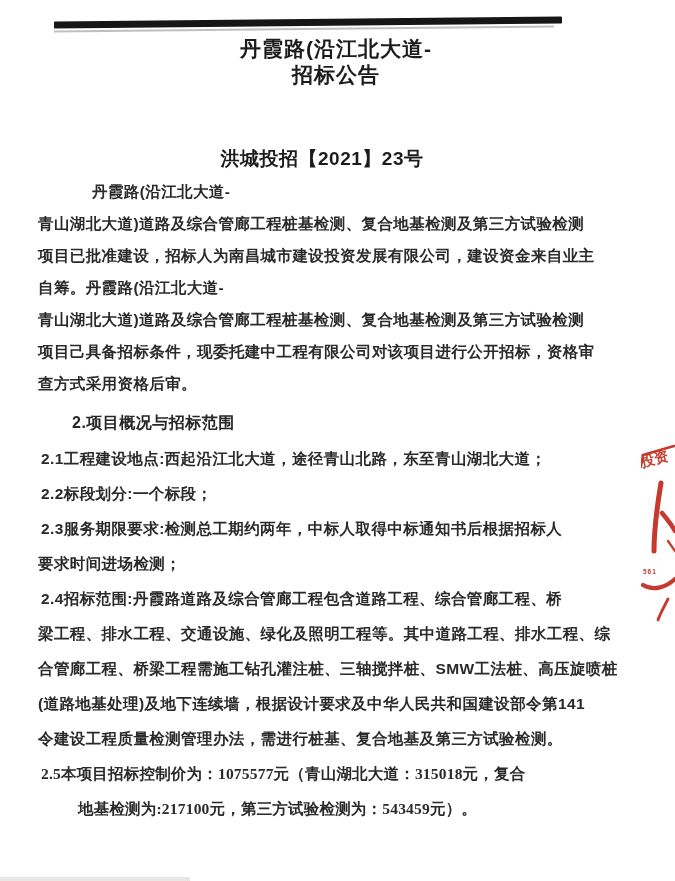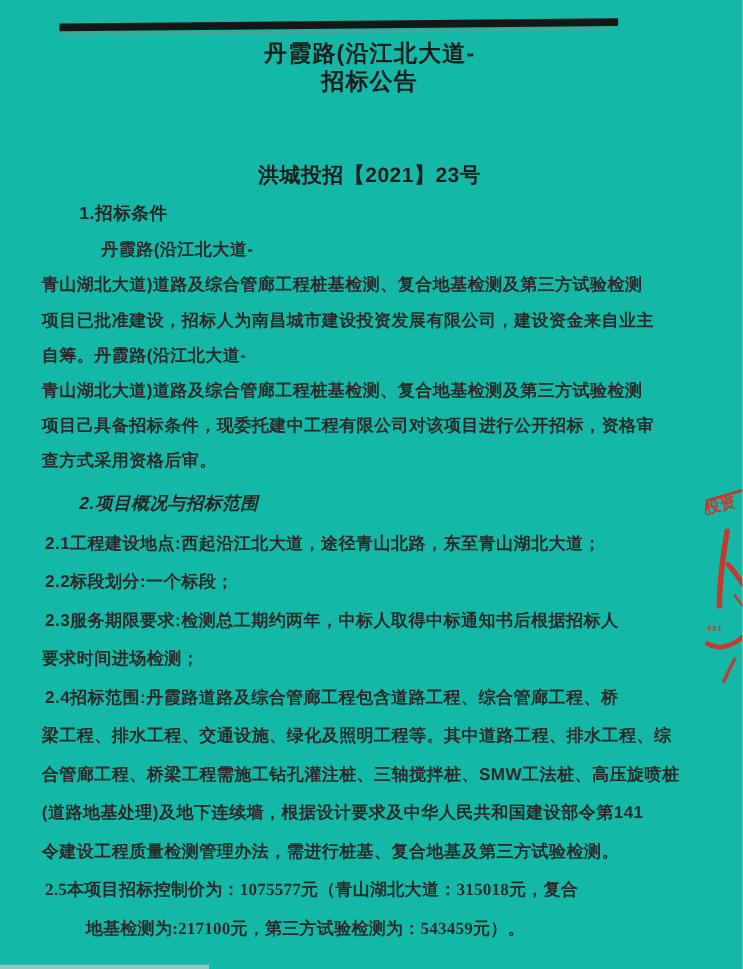--- a/index.html
+++ b/index.html
@@ -3,21 +3,21 @@
 <meta charset="utf-8">
 <style>
   html,body{margin:0;padding:0;}
   body{
     background:#e8e8e8;
     font-family:"Liberation Sans","DejaVu Sans",sans-serif;
   }
   .page{
     position:relative;
     width:675px;height:881px;
-    background:#14b8a6;
+    background:#ffffff;
     overflow:hidden;
     color:#262626;
   }
   
   .scan-bar{
     position:absolute;left:54px;top:19px;width:508px;height:7px;
     background:#161616;
     transform:rotate(-0.55deg);
     border-radius:1px;
   }
@@ -31,40 +31,40 @@
     position:absolute;left:30px;top:36px;width:612px;
     text-align:center;
     font-weight:bold;
     font-size:21px;
     line-height:25.5px;
     letter-spacing:1px;
     color:#1c1c1c;
     white-space:nowrap;
   }
   .doc-number{
-    position:absolute;left:30px;top:146px;width:612px;
+    position:absolute;left:16px;top:146px;width:612px;
     text-align:center;
     font-weight:bold;
     font-size:19px;
     letter-spacing:.5px;
     color:#1c1c1c;
   }
   .doc-body{
     position:absolute;left:0;top:182px;width:675px;
   }
   .sec-heading{
     margin-left:72px;
     font-size:16px;
     font-weight:bold;
     letter-spacing:.5px;
     height:33px;
     white-space:nowrap;
   }
   .s1-heading{margin-top:2px;}
-  .s2-heading{margin-top:7px;height:36px;font-style:italic;}
+  .s2-heading{margin-top:7px;height:36px;}
   .line{
     margin-left:38px;
     font-size:15.5px;
     font-weight:bold;
     letter-spacing:.4px;
     height:32px;
     white-space:nowrap;
     color:#2a2a2a;
   }
   .sec2 .line{height:35px;}
@@ -98,21 +98,20 @@
   <div class="title-block">
     <div>丹霞路(沿江北大道-</div>
     <div>招标公告</div>
   </div>
 
   <div class="doc-number">洪城投招【2021】23号</div>
 
   <div class="doc-body">
 
     <div class="sec1">
-      <div class="sec-heading s1-heading">1.招标条件</div>
       <div class="line ind1">丹霞路(沿江北大道-</div>
       <div class="line">青山湖北大道)道路及综合管廊工程桩基检测、复合地基检测及第三方试验检测</div>
       <div class="line">项目已批准建设，招标人为南昌城市建设投资发展有限公司，建设资金来自业主</div>
       <div class="line">自筹。丹霞路(沿江北大道-</div>
       <div class="line">青山湖北大道)道路及综合管廊工程桩基检测、复合地基检测及第三方试验检测</div>
       <div class="line">项目己具备招标条件，现委托建中工程有限公司对该项目进行公开招标，资格审</div>
       <div class="line">查方式采用资格后审。</div>
     </div>
 
     <div class="sec2">

